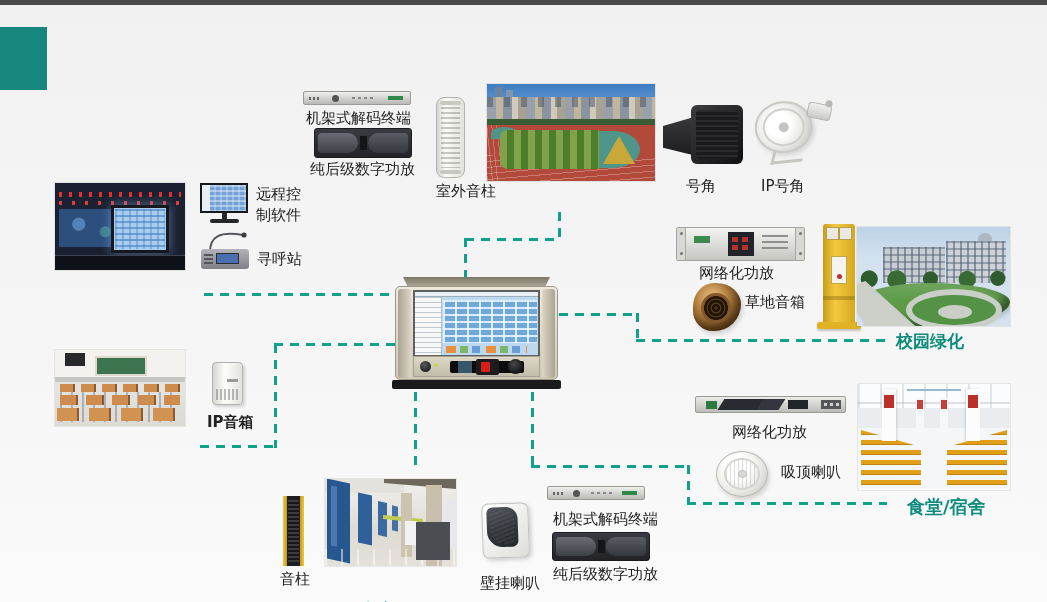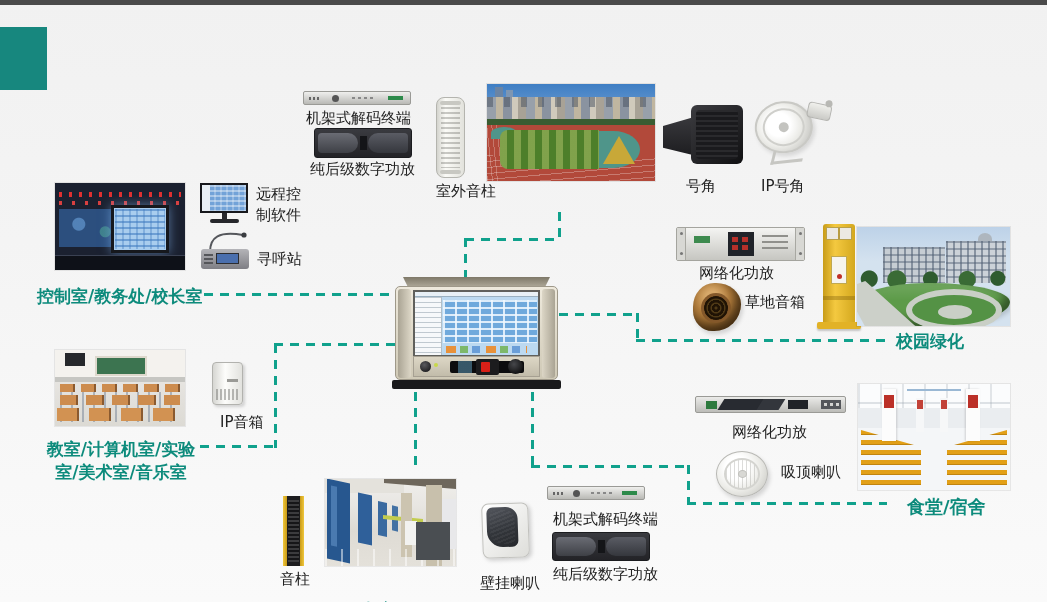--- a/index.html
+++ b/index.html
@@ -332,21 +332,20 @@
   <div class="abs paging" style="left:201px;top:227px;width:52px;height:42px;">
     <svg width="52" height="26" viewBox="0 0 52 26">
         <path d="M9,25 C9,10 18,4 42,8" fill="none" stroke="#55575c" stroke-width="2"></path>
         <circle cx="43" cy="8" r="2.6" fill="#3a3c40"></circle>
       </svg>
     <span class="body"></span>
       <span class="scr"></span>
       <span class="keys"></span>
   </div>
   <div class="abs dev-label" style="left:257px;top:250px;">寻呼站</div>
-  <div class="abs zone-label" style="left:37px;top:285px;">控制室/教务处/校长室</div>
 
   <div class="abs main-unit" style="left:395px;top:277px;width:163px;height:112px;">
     <span class="back"></span>
     <span class="body"></span>
     <span class="sideL"></span>
       <span class="sideR"></span>
     <span class="scr">
         <span class="tbar"></span>
         <span class="side"></span>
         <span class="grid"></span>
@@ -407,25 +406,21 @@
       <span class="board"></span>
       <span class="legs"></span>
       <span class="row r1"></span>
       <span class="row r2"></span>
       <span class="row r3"></span>
   </div>
   <div class="abs spk-ip" style="left:212px;top:362px;width:31px;height:43px;">
     <span class="band"></span>
       <span class="logo"></span>
   </div>
-  <div class="abs dev-label" style="left:220px;top:413px;">IP音箱</div>
-  <div class="abs" style="left:38px;top:438px;width:166px;text-align:center;line-height:23px;">
-    <div class="zone-label">教室/计算机室/实验</div>
-    <div class="zone-label">室/美术室/音乐室</div>
-  </div>
+  <div class="abs dev-label" style="left:207px;top:413px;font-weight:bold;">IP音箱</div>
 
   <div class="abs col-yb" style="left:283px;top:496px;width:21px;height:70px;">
     <span class="y1"></span>
       <span class="y2"></span>
       <span class="g"></span>
   </div>
   <div class="abs dev-label" style="left:280px;top:570px;">音柱</div>
   <div class="abs photo ph-corridor" style="left:325px;top:479px;width:131px;height:87px;">
     <span class="ceil"></span>
       <span class="beam"></span>

